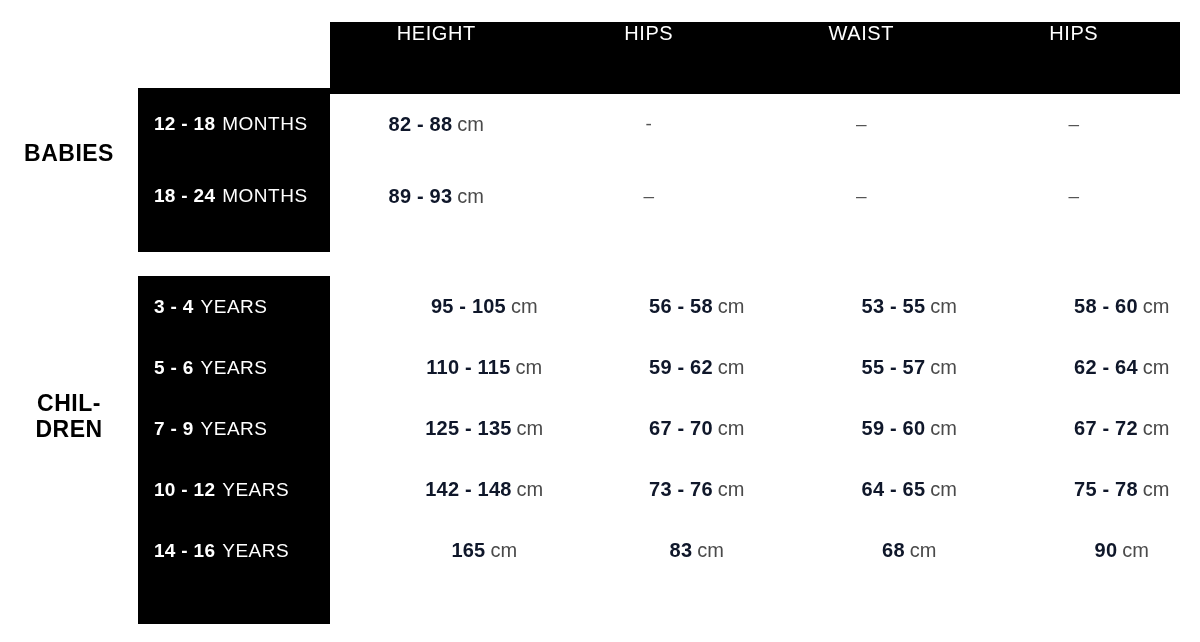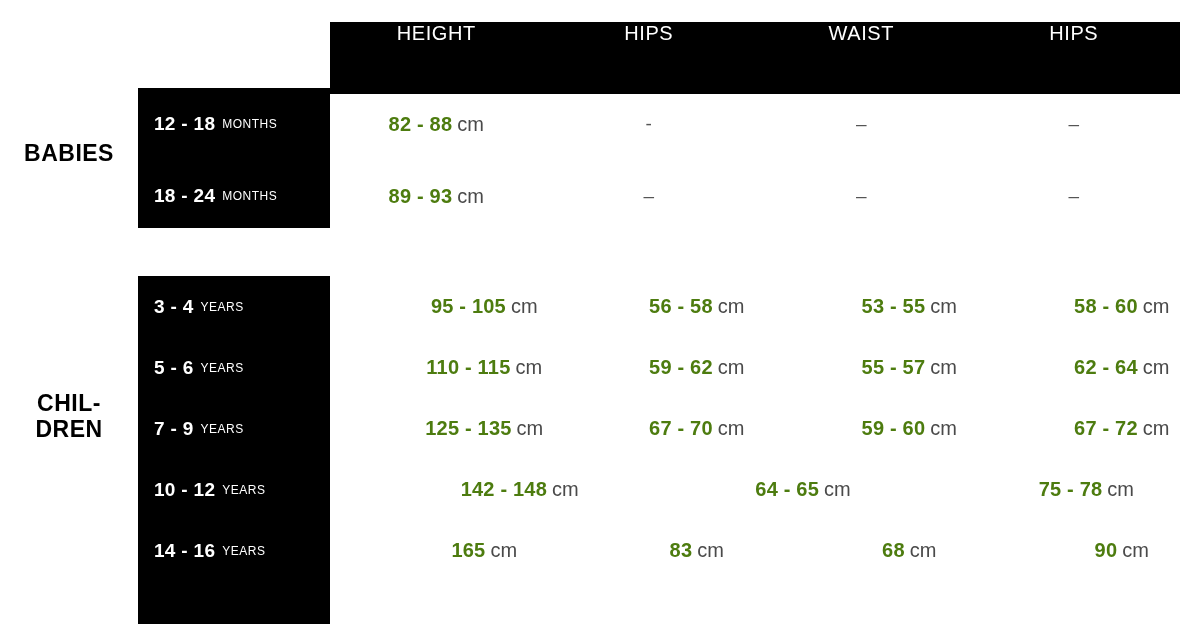--- a/index.html
+++ b/index.html
@@ -56,40 +56,40 @@
   .group-label.babies { top: 140px; }
   .group-label.children { top: 390px; }
 
   
   .size-col {
     position: absolute;
     left: 138px;
     width: 192px;
     background: #000000;
   }
-  .size-col.babies { top: 88px; height: 140px; }
+  .size-col.babies { top: 88px; height: 164px; }
   .size-col.children { top: 276px; height: 348px; }
 
   .size-row {
     height: 61px;
     display: flex;
     align-items: center;
     padding-left: 16px;
     box-sizing: border-box;
     color: #ffffff;
     white-space: nowrap;
   }
   .size-col.babies .size-row { height: 72px; }
   .size-row .num {
     font-size: 19px;
     font-weight: bold;
     letter-spacing: 0.3px;
   }
   .size-row .unit {
-    font-size: 12px;
+    font-size: 19px;
     font-weight: 400;
     margin-left: 7px;
     letter-spacing: 0.5px;
   }
 
   
   .meas-rows {
     position: absolute;
     left: 330px;
     width: 850px;
@@ -105,21 +105,21 @@
   .meas-rows.babies .meas-row { height: 72px; }
 
   .meas-cell {
     flex: 1 1 0;
     text-align: center;
     font-size: 20px;
     color: #3a3a3a;
   }
   .meas-cell .v {
     font-weight: bold;
-    color: #4d7c0f;
+    color: #0f172a;
     letter-spacing: 0.2px;
   }
   .meas-cell .u {
     font-weight: 400;
     margin-left: 5px;
     color: #4a4a4a;
   }
   .meas-cell.empty {
     color: #555;
     font-weight: 400;
@@ -257,20 +257,23 @@
       <div class="meas-cell">
         <span class="v">67 - 72</span><span class="u">cm</span>
       </div>
     </div>
 
     <div class="meas-row">
       <div class="meas-cell">
         <span class="v">142 - 148</span><span class="u">cm</span>
       </div>
       <div class="meas-cell">
+        <span class="v">73 - 76</span><span class="u">cm</span>
+      </div>
+      <div class="meas-cell">
         <span class="v">64 - 65</span><span class="u">cm</span>
       </div>
       <div class="meas-cell">
         <span class="v">75 - 78</span><span class="u">cm</span>
       </div>
     </div>
 
     <div class="meas-row">
       <div class="meas-cell">
         <span class="v">165</span><span class="u">cm</span>

